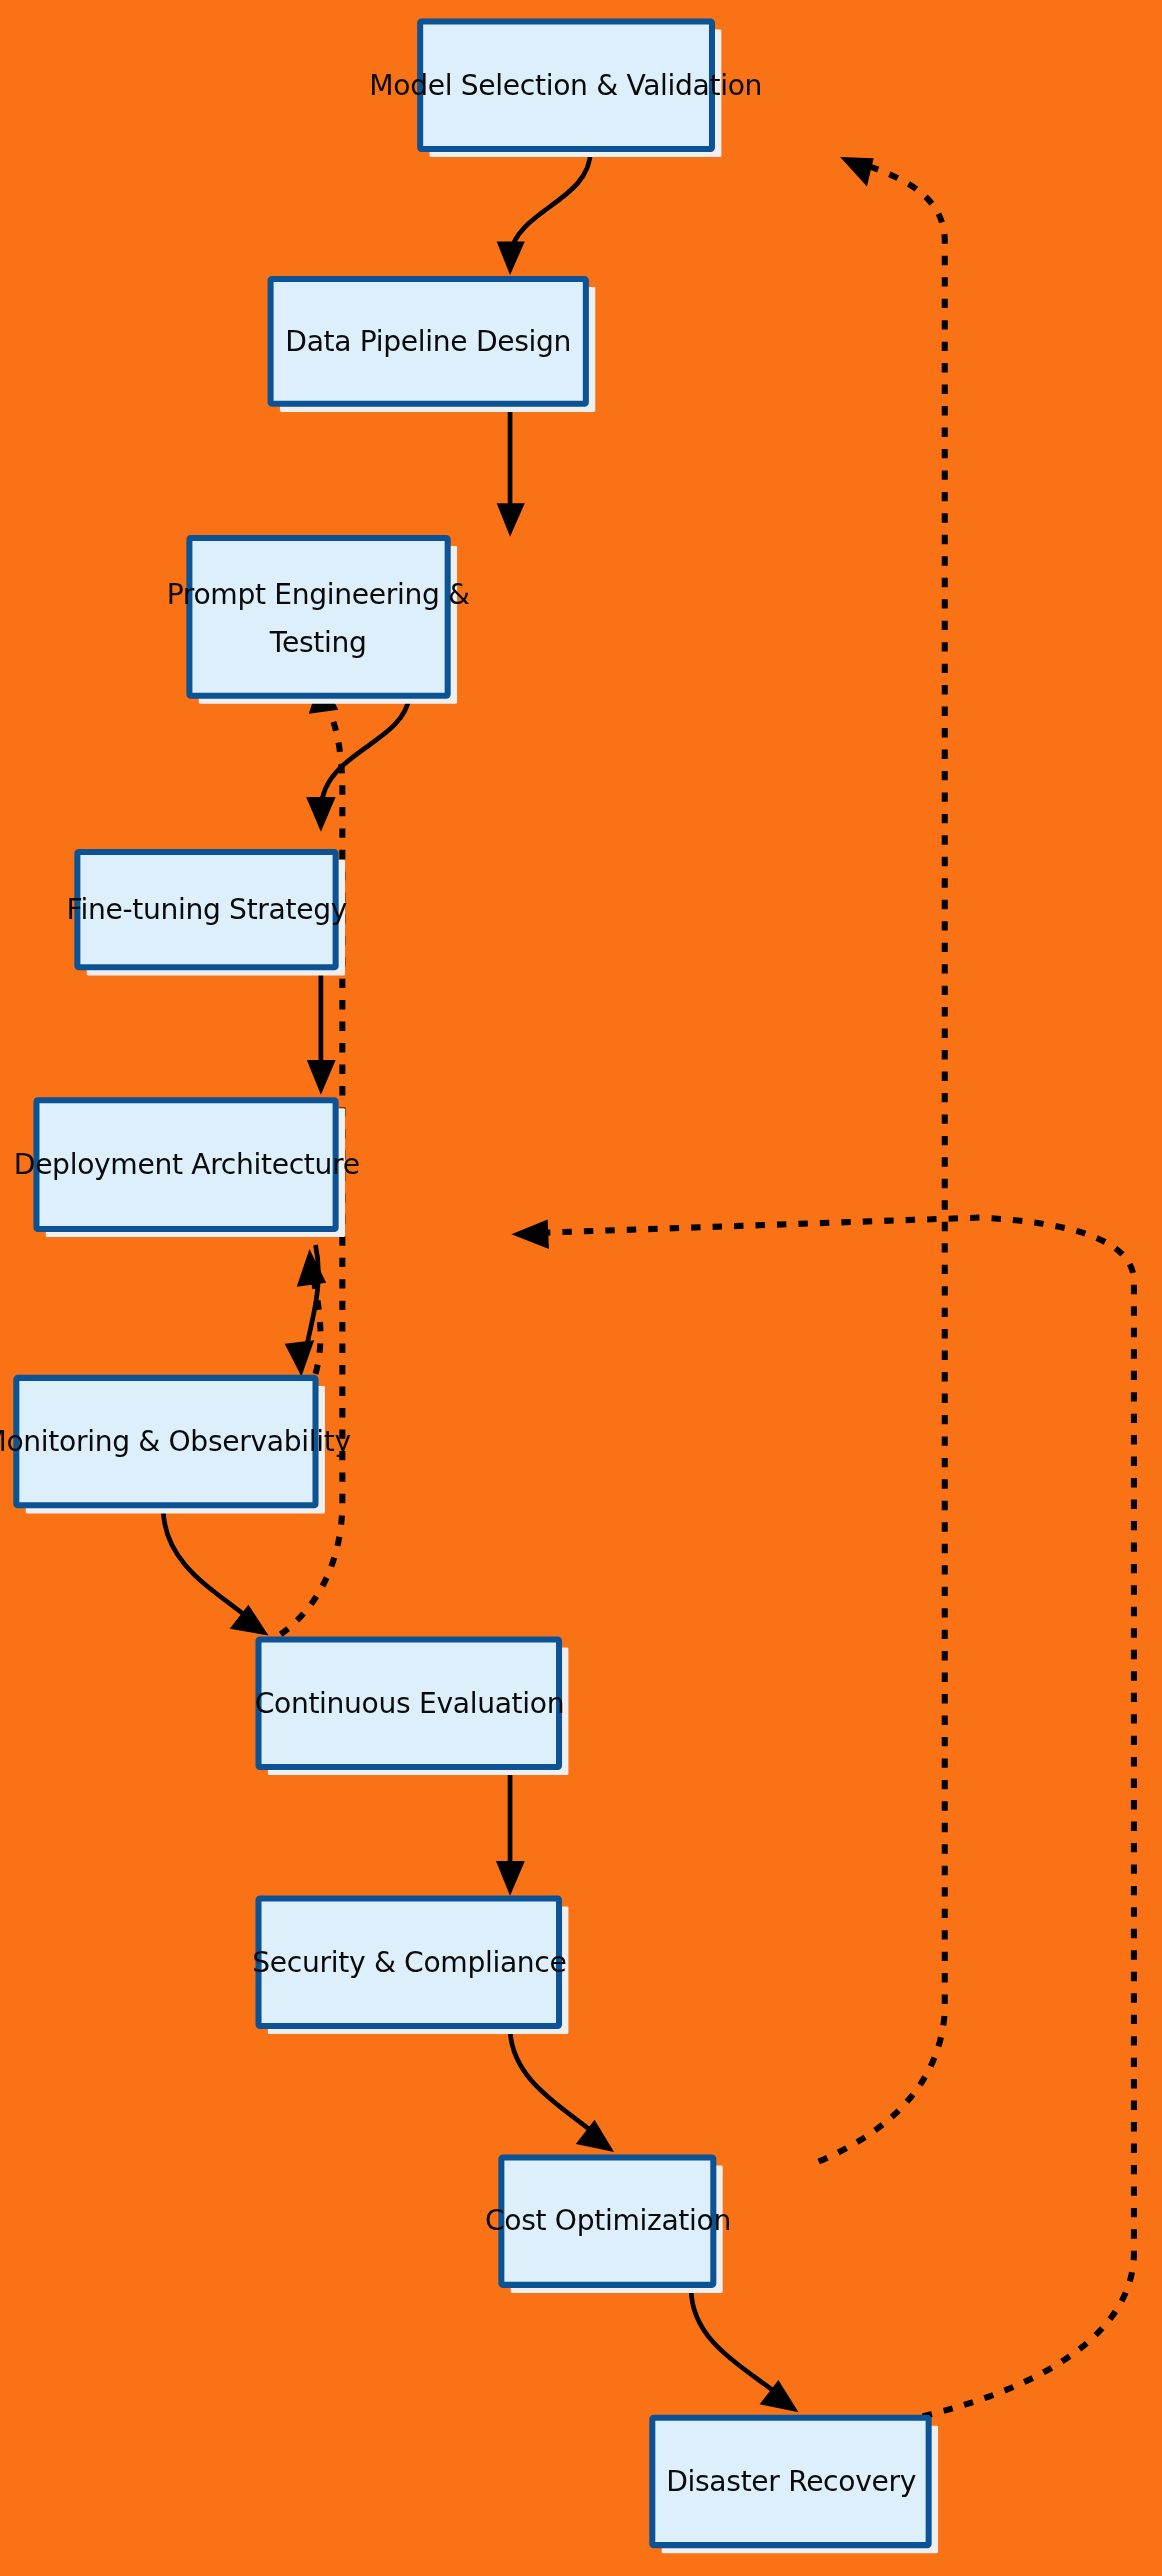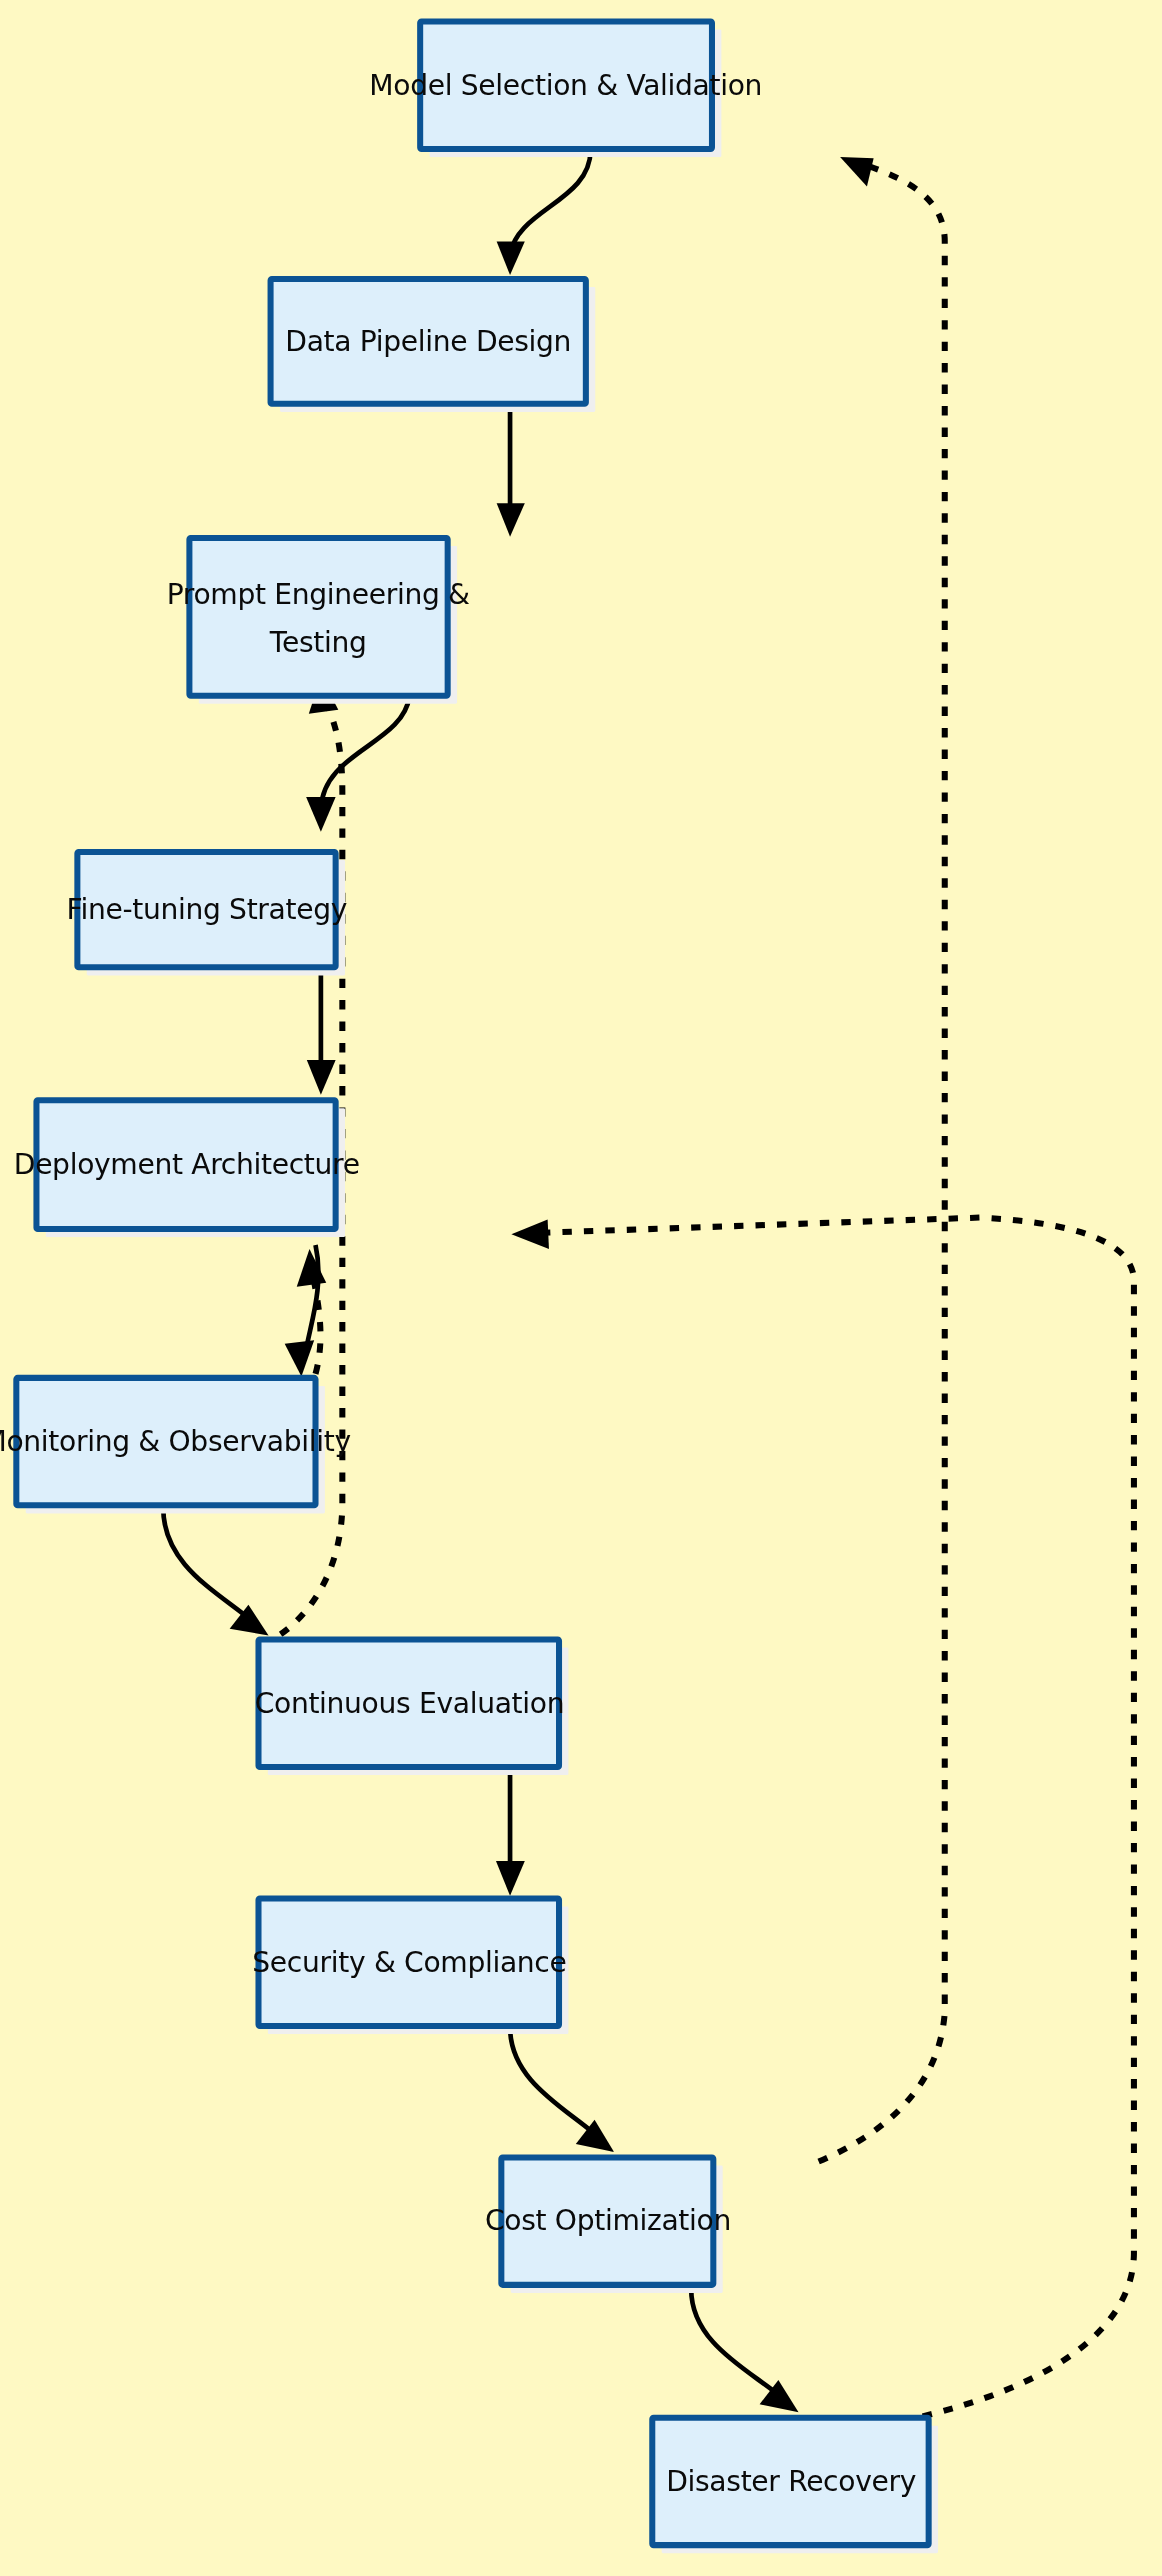--- a/index.html
+++ b/index.html
@@ -10,21 +10,21 @@
   body {
     width: 1163px;
     height: 2576px;
     font-family: "DejaVu Sans", sans-serif;
     overflow: hidden;
   }
   #flowchart-root {
     position: relative;
     width: 1163px;
     height: 2576px;
-    background: #fef9c3;
+    background: #f97316;
   }
   svg#diagram {
     display: block;
     width: 1163px;
     height: 2576px;
   }
   .node-shadow {
     fill: #efefef;
   }
   .node-box {

